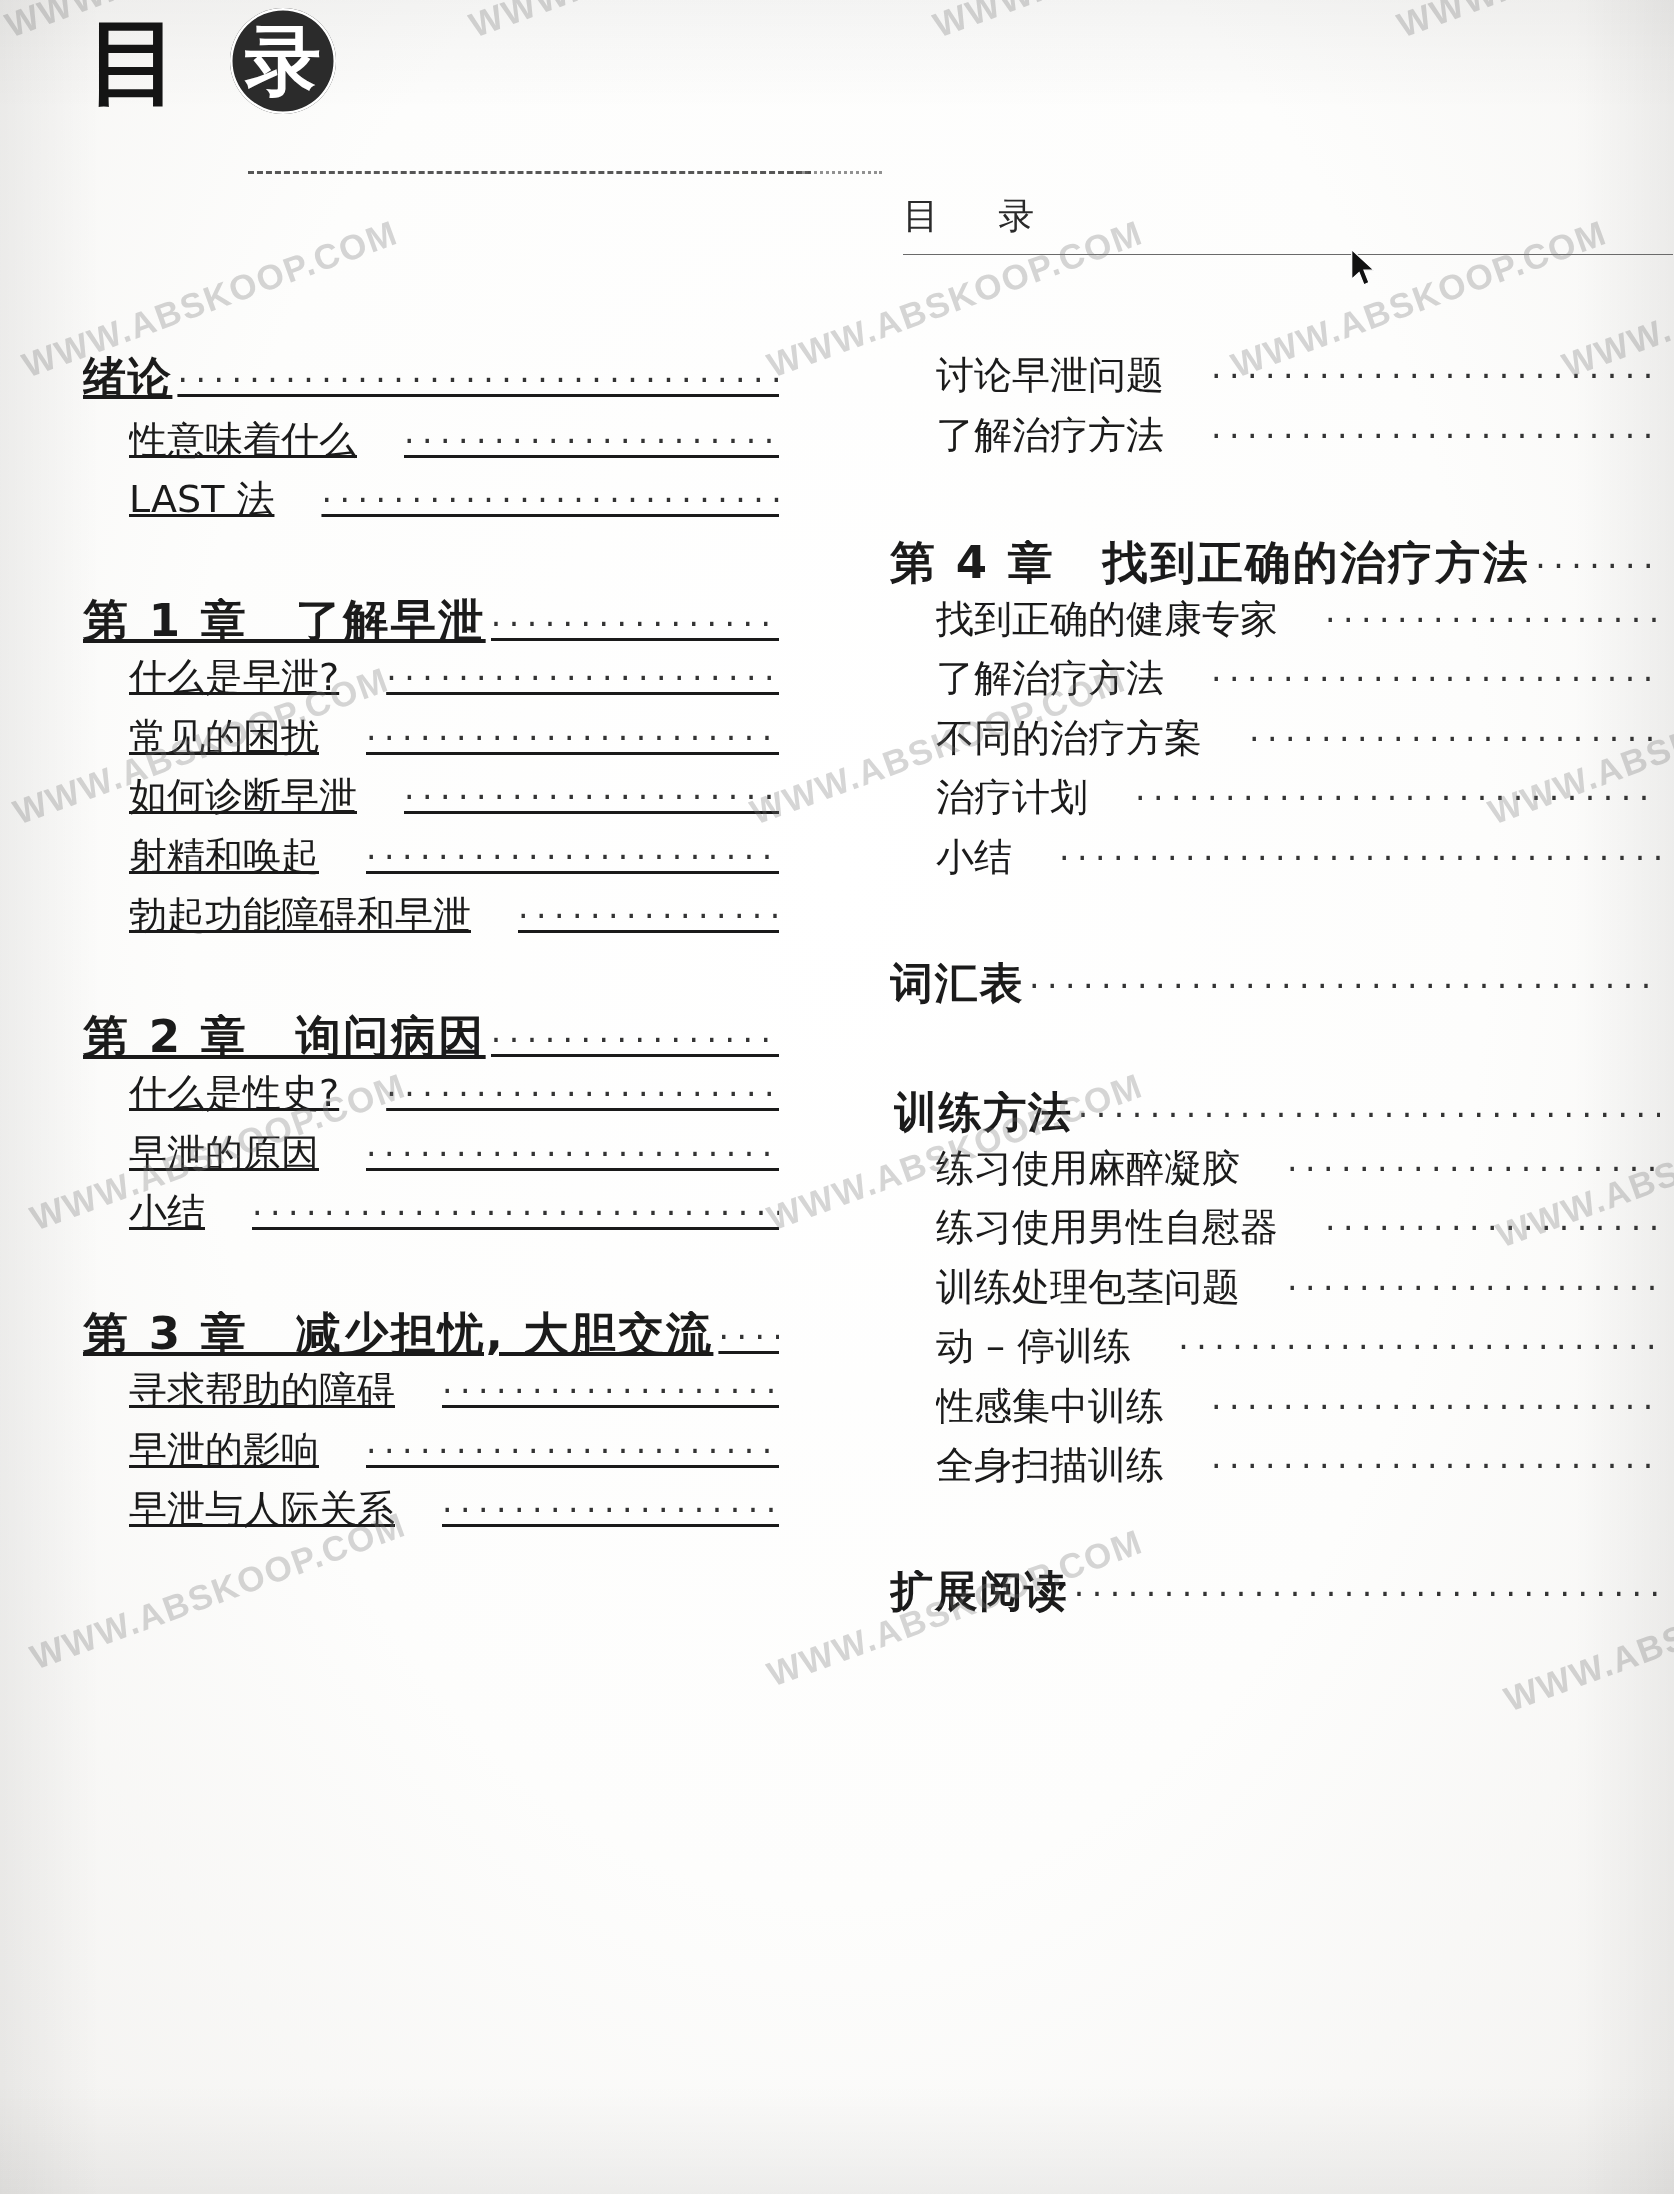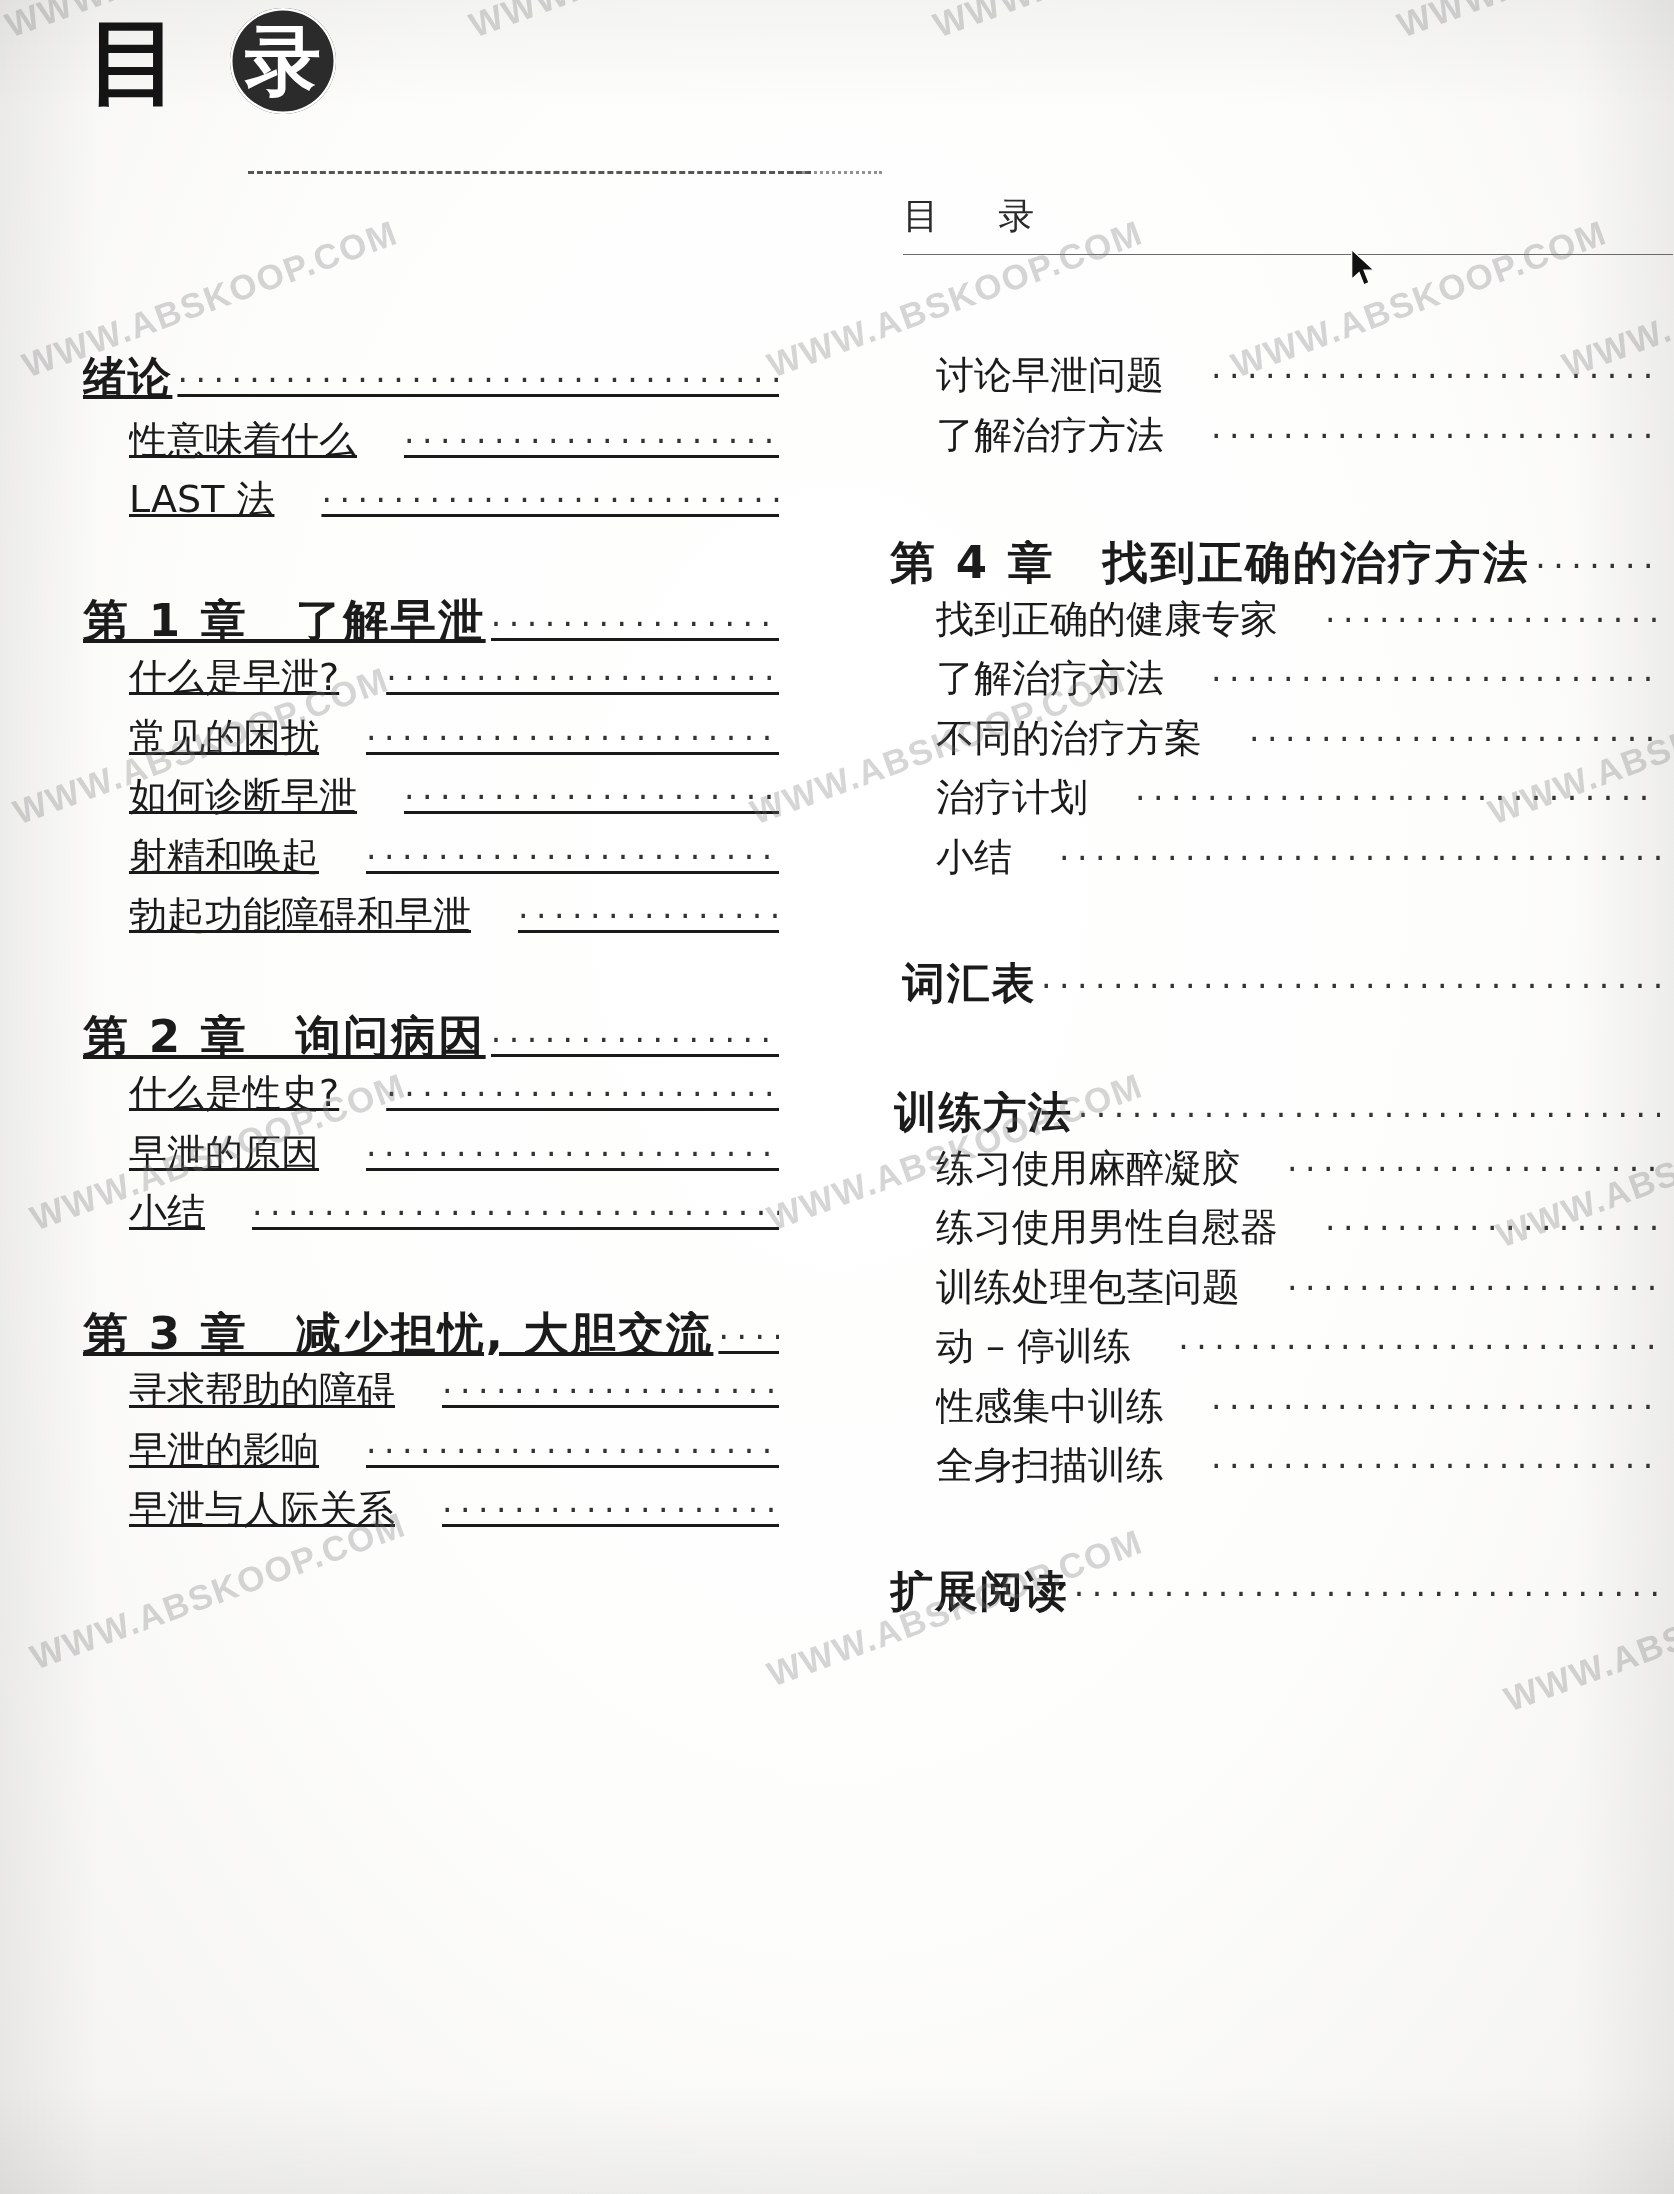--- a/index.html
+++ b/index.html
@@ -317,21 +317,21 @@
     <div class="entry lvl-s">
       <span class="label">治疗计划</span>
       <span class="leader">·····························································</span>
     </div>
     <div style="height: 21.5px;"></div>
     <div class="entry lvl-s">
       <span class="label">小结</span>
       <span class="leader">·····························································</span>
     </div>
     <div style="height: 86px;"></div>
-    <div class="entry lvl-h" style="margin-left: 12px;">
+    <div class="entry lvl-h" style="margin-left: 0px;">
       <span class="label">词汇表</span>
       <span class="leader">·····························································</span>
     </div>
     <div style="height: 86px;"></div>
     <div class="entry lvl-h" style="margin-left: 4px;">
       <span class="label">训练方法</span>
       <span class="leader">·····························································</span>
     </div>
     <div style="height: 15px;"></div>
     <div class="entry lvl-s">

